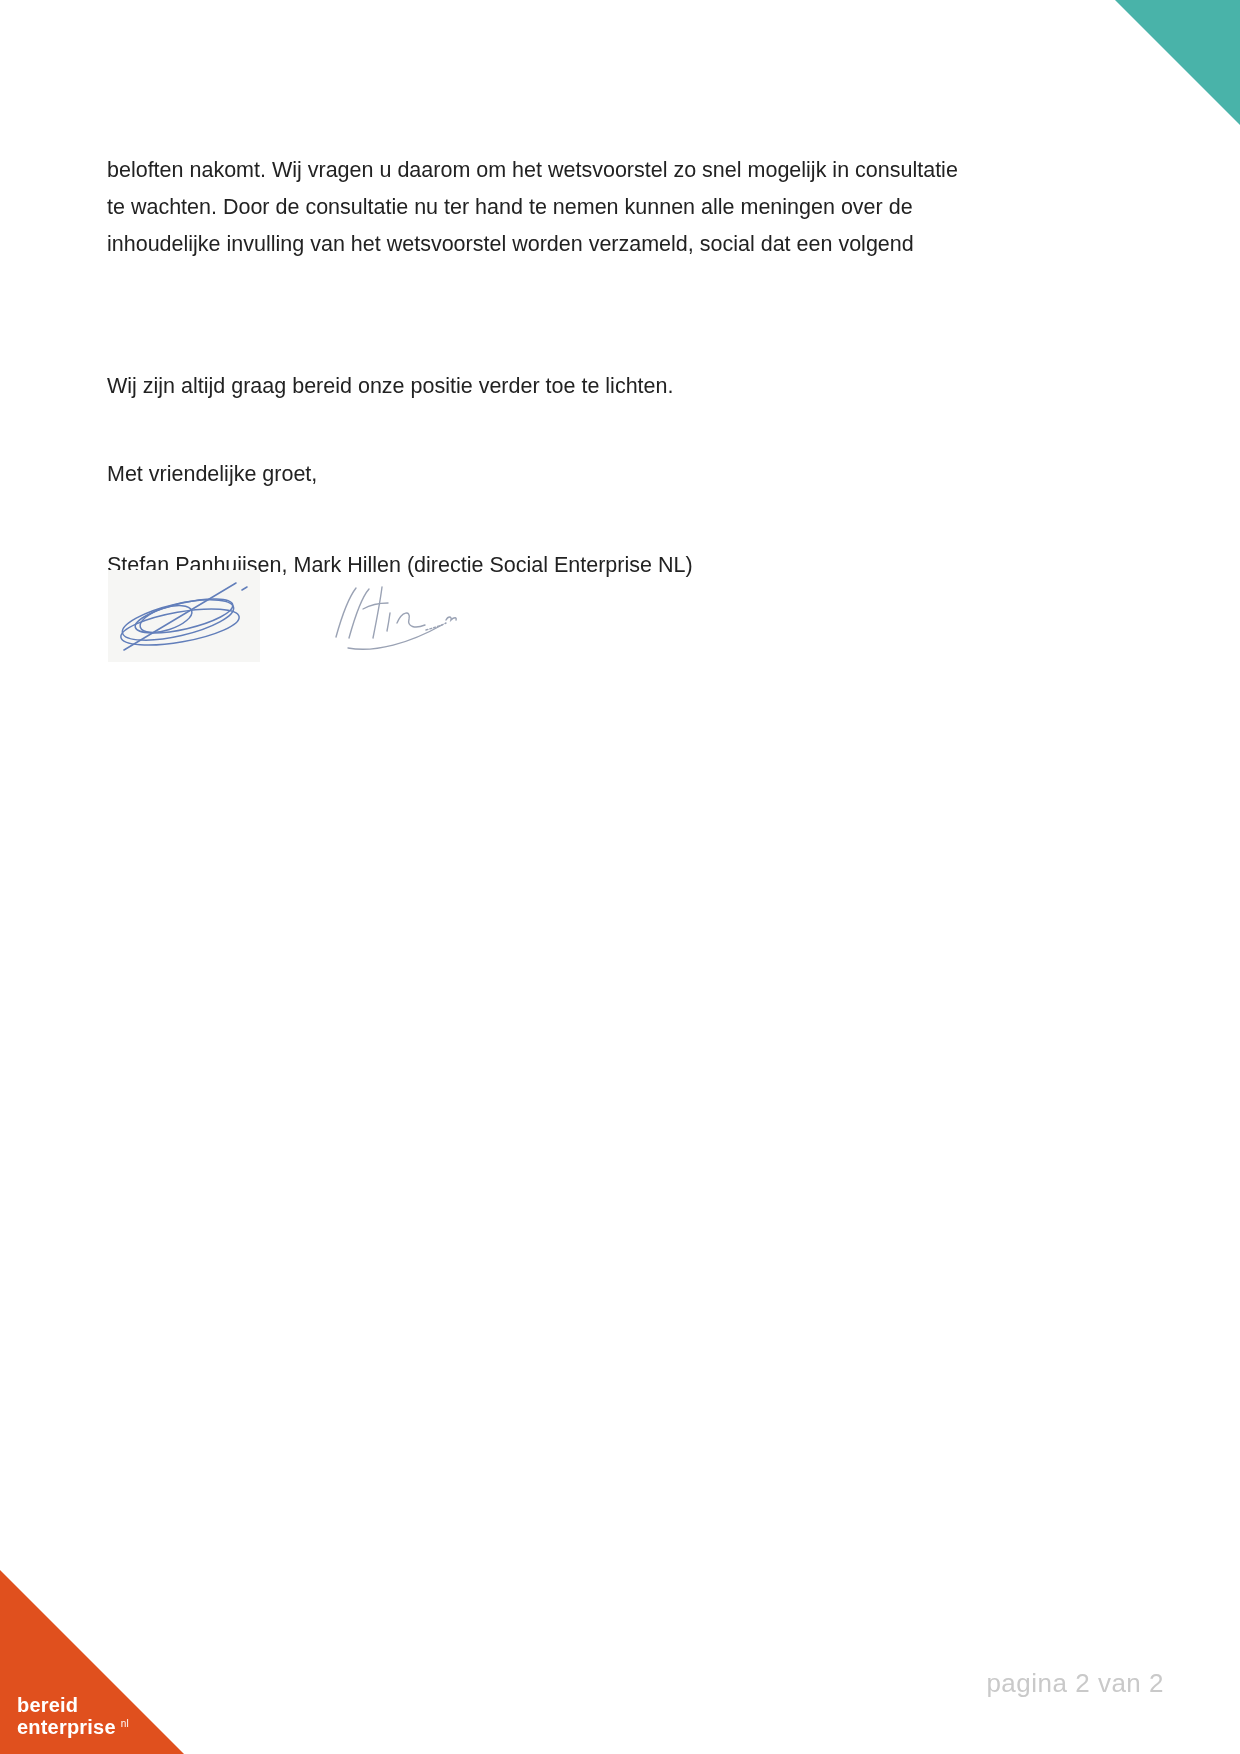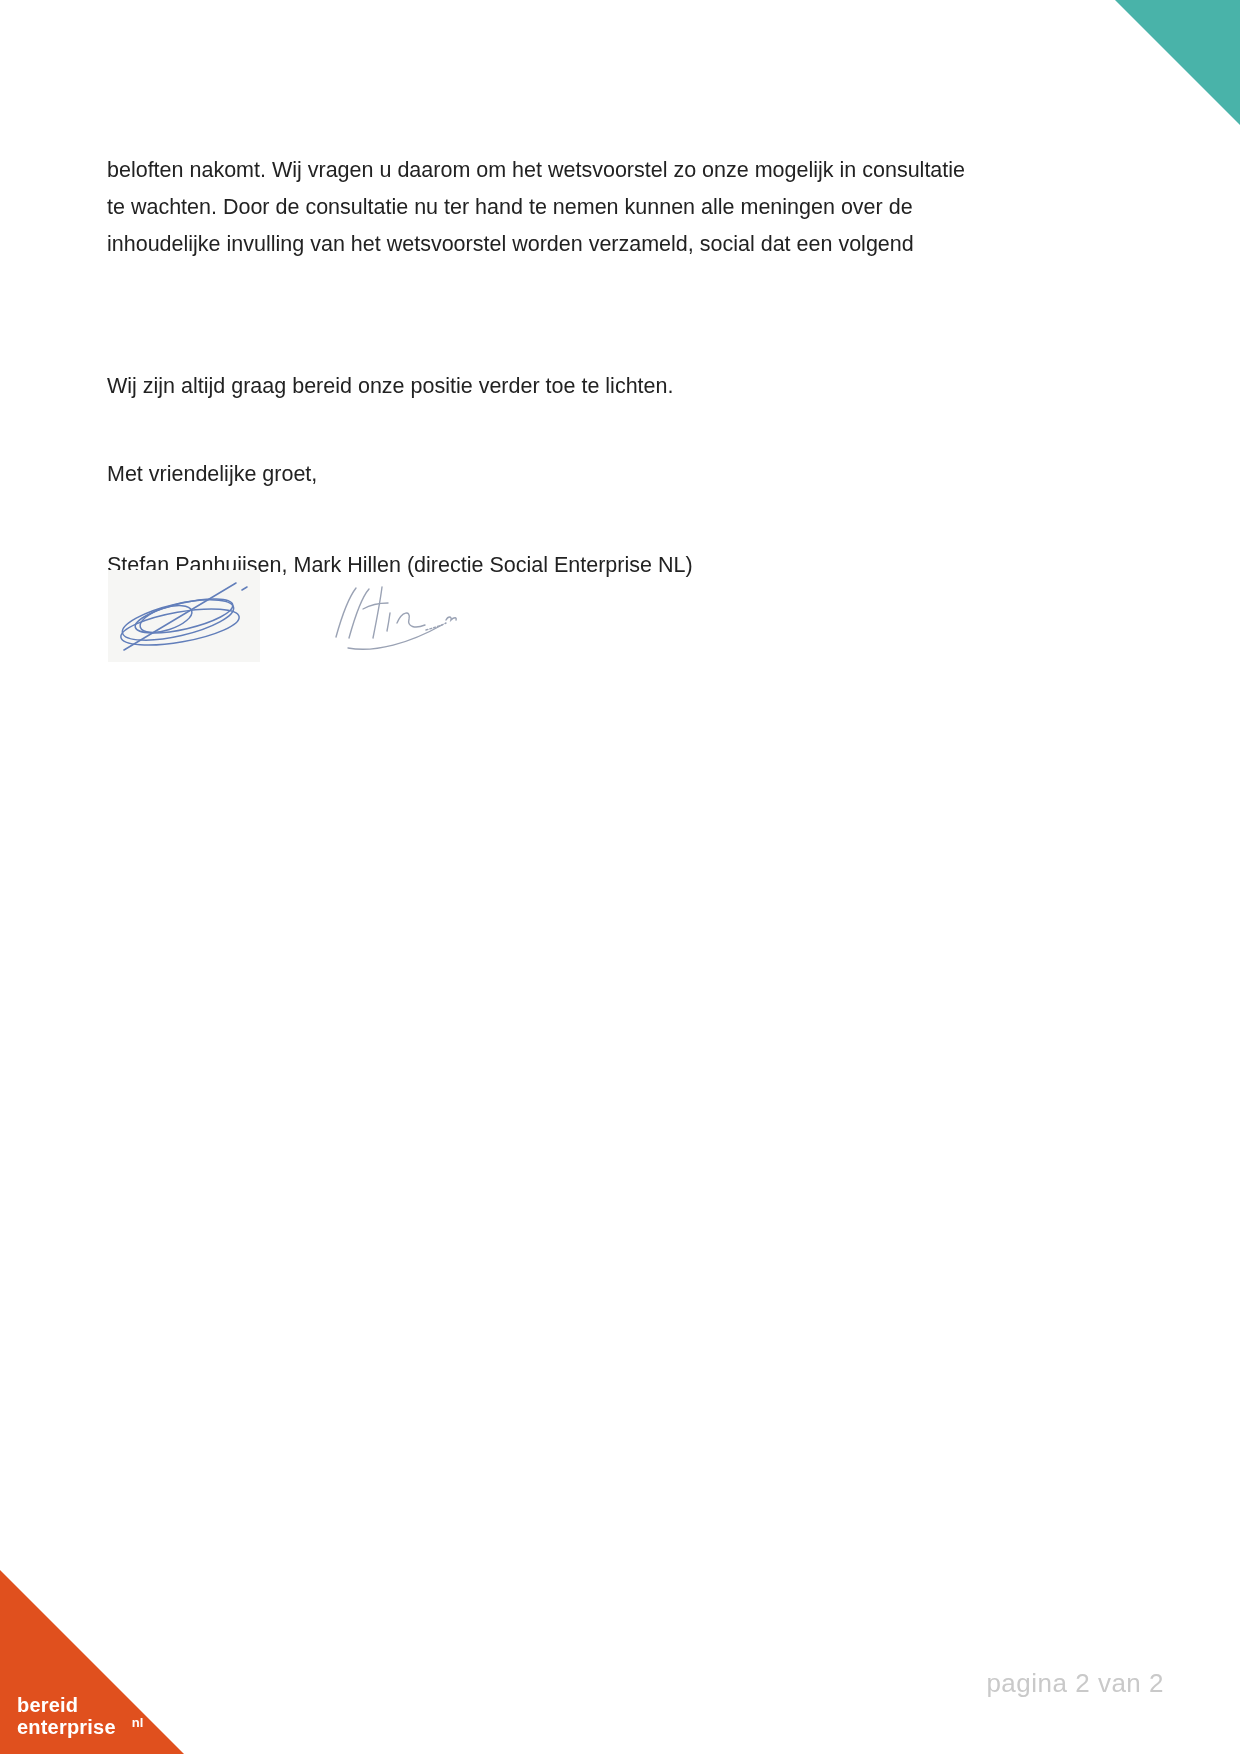--- a/index.html
+++ b/index.html
@@ -64,38 +64,38 @@
     position: absolute;
     left: 17px;
     top: 1694px;
     color: #ffffff;
     font-weight: 700;
     font-size: 20px;
     line-height: 22px;
     letter-spacing: 0.2px;
   }
   .logo-text .nl-sup {
-    font-size: 13px;
+    font-size: 10px;
     position: relative;
     top: -7px;
-    margin-left: 16px;
-    font-weight: 700;
+    margin-left: 5px;
+    font-weight: 400;
   }
 </style>
 </head>
 <body>
 
 <div class="page">
 
   <svg class="corner corner-teal" width="125" height="125">
     <polygon points="0,0 125,0 125,125" fill="#49b3a9"></polygon>
   </svg>
 
   <div class="letter-block" id="paragraph-1">
-    <div class="line">beloften nakomt. Wij vragen u daarom om het wetsvoorstel zo onze mogelijk in consultatie</div>
+    <div class="line">beloften nakomt. Wij vragen u daarom om het wetsvoorstel zo snel mogelijk in consultatie</div>
     <div class="line">te wachten. Door de consultatie nu ter hand te nemen kunnen alle meningen over de</div>
     <div class="line">inhoudelijke invulling van het wetsvoorstel worden verzameld, social dat een volgend</div>
   </div>
 
   <div class="letter-block" id="paragraph-2">
     <div class="line">Wij zijn altijd graag bereid onze positie verder toe te lichten.</div>
   </div>
 
   <div class="letter-block" id="closing-line">
     <div class="line">Met vriendelijke groet,</div>

